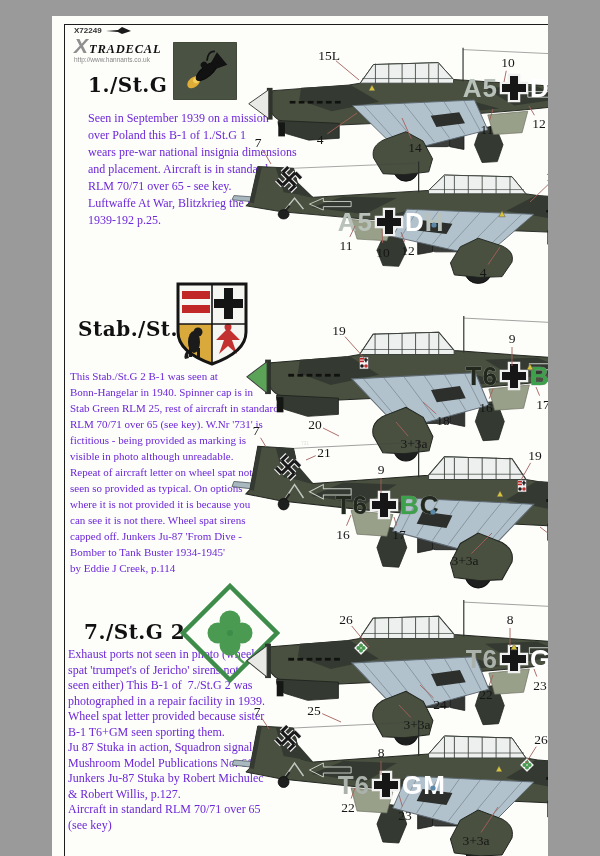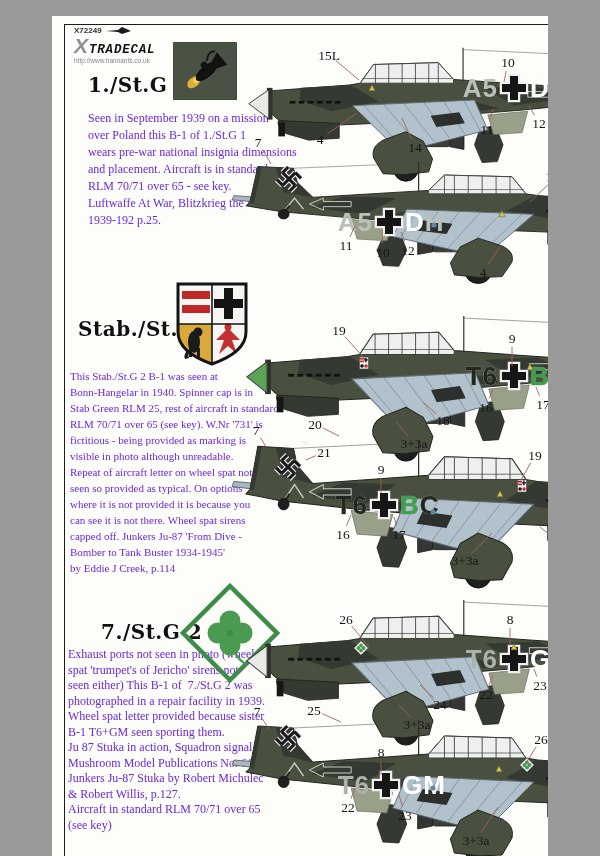--- a/index.html
+++ b/index.html
@@ -4,25 +4,25 @@
 <style>
   html,body{margin:0;padding:0;background:#9a9a9a;}
   .page{position:relative;width:496px;height:856px;margin:16px auto;background:#fdfdfa;
         font-family:"Liberation Serif",serif;color:#1a1a1a;overflow:hidden;}
   .frame{position:absolute;left:12px;top:8px;width:578px;height:838px;border:1.5px solid #1c1c1c;}
   .header{position:absolute;left:22px;top:11px;line-height:1;}
   .hdr-top{display:flex;align-items:center;gap:4px;}
   .hdr-code{font-family:"Liberation Sans",sans-serif;font-size:8px;font-weight:bold;color:#333;}
   .brand{display:flex;align-items:baseline;}
   .brand-x{font-family:"Liberation Sans",sans-serif;font-style:italic;font-weight:bold;font-size:21px;color:#8f8f8f;margin-right:1px;}
-  .brand-rest{font-family:Liberation Mono, monospace;font-style:italic;font-weight:bold;font-size:12.5px;letter-spacing:.8px;color:#111;}
+  .brand-rest{font-family:Liberation Serif, serif;font-style:italic;font-weight:bold;font-size:12.5px;letter-spacing:.8px;color:#111;}
   .hdr-url{font-family:"Liberation Sans",sans-serif;font-size:6.5px;color:#888;margin-top:1px;}
   .sec-title{position:absolute;font-family:"DejaVu Serif",serif;font-weight:bold;font-size:20px;letter-spacing:.5px;color:#111;}
   .sec-text{position:absolute;white-space:pre;font-size:12px;line-height:16.5px;color:#6d28d9;}
-  #t1{left:36px;top:57px;} #t2{left:26px;top:301px;} #t3{left:49px;top:604px;}
+  #t1{left:36px;top:57px;} #t2{left:26px;top:301px;} #t3{left:32px;top:604px;}
   #d1{left:36px;top:94px;line-height:17px;}
   #d2{left:18px;top:352px;font-size:11px;line-height:16px;}
   #d3{left:16px;top:631px;line-height:15.5px;}
   .badge{position:absolute;}
   #art{position:absolute;left:0;top:0;}
 </style>
 </head>
 <body>
 
 <div class="page">

